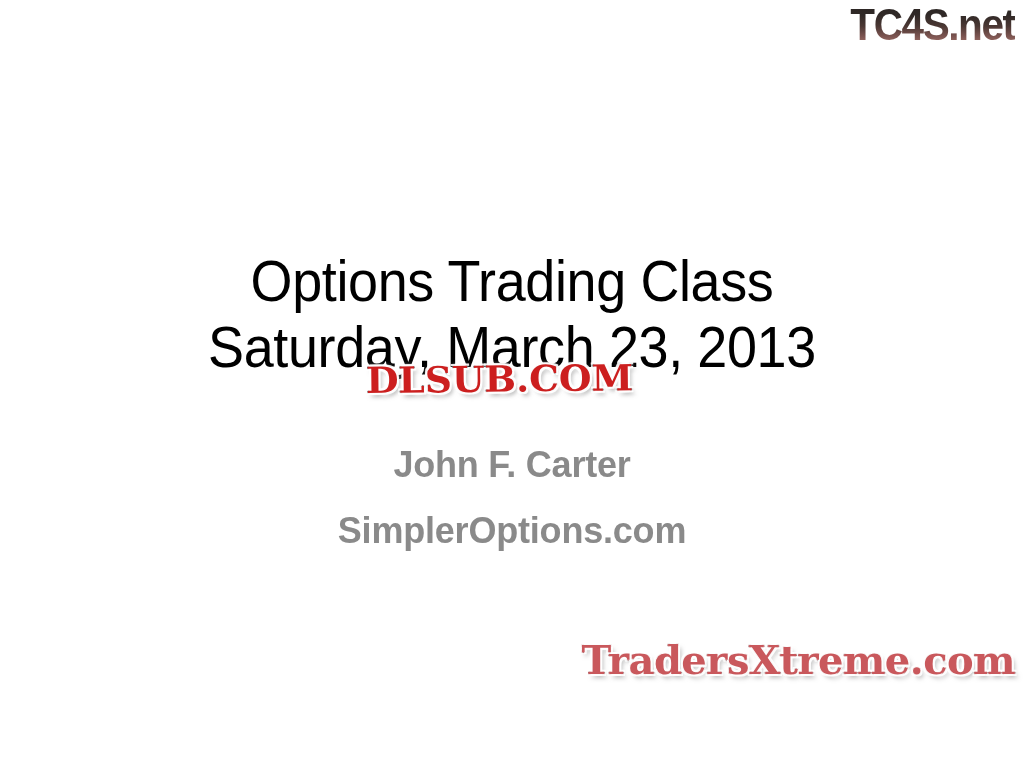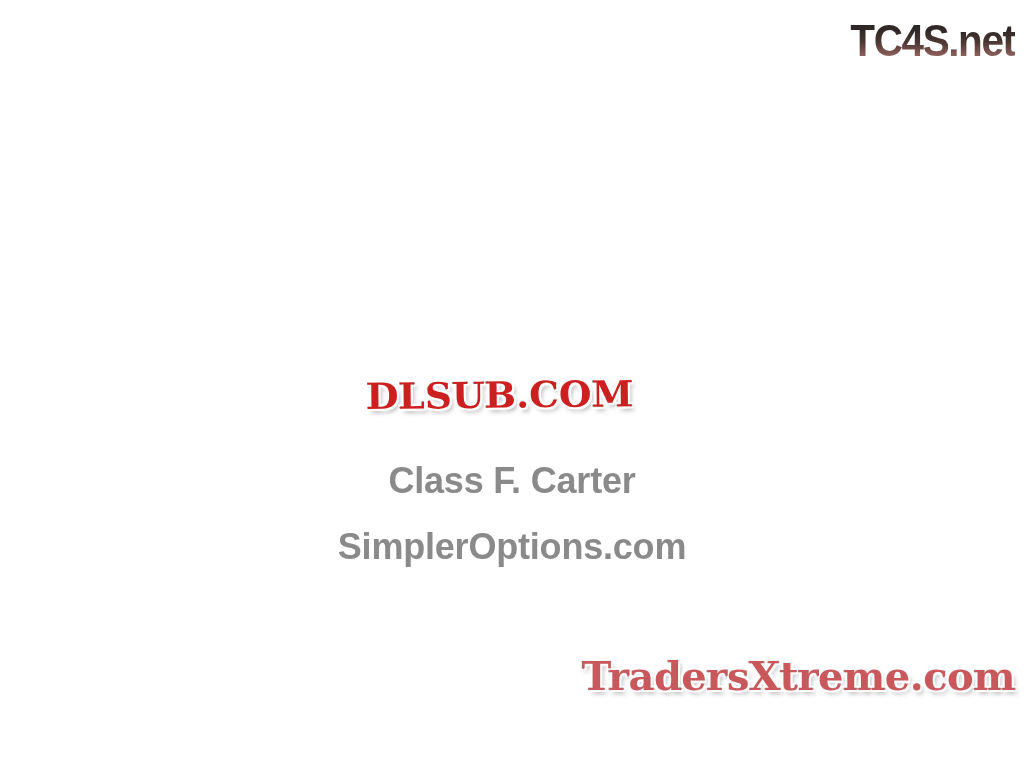--- a/index.html
+++ b/index.html
@@ -9,21 +9,20 @@
     background:#ffffff;
     overflow:hidden;
     font-family:"Liberation Sans", sans-serif;
   }
 
   #slide {
     position:relative;
     width:1024px;
     height:696px;
     background:#ffffff;
-    margin-top:16px;
   }
 
   
   #tc4s-logo {
     position:absolute;
     right:9px;
     top:2px;
     font-family:"Liberation Sans", sans-serif;
     font-weight:bold;
     font-size:44px;
@@ -133,23 +132,27 @@
        3px 4px 4px rgba(130,130,130,0.5);
   }
 </style>
 </head>
 <body>
 
 <div id="slide">
 
   <div id="tc4s-logo">TC4S.net</div>
 
+  <div id="title-block">
+    <div class="title-line">Options Trading Class</div>
+    <div class="title-line">Saturday, March 23, 2013</div>
+  </div>
 
   <div id="dlsub-watermark">DLSUB.COM</div>
 
   <div id="subtitle-block">
-    <div class="subtitle-line" id="subtitle-line-1">Class F. Carter</div>
+    <div class="subtitle-line" id="subtitle-line-1">John F. Carter</div>
     <div class="subtitle-line" id="subtitle-line-2">SimplerOptions.com</div>
   </div>
 
   <div id="tradersxtreme-logo">TradersXtreme.com</div>
 
 </div>
 
 </body></html>

